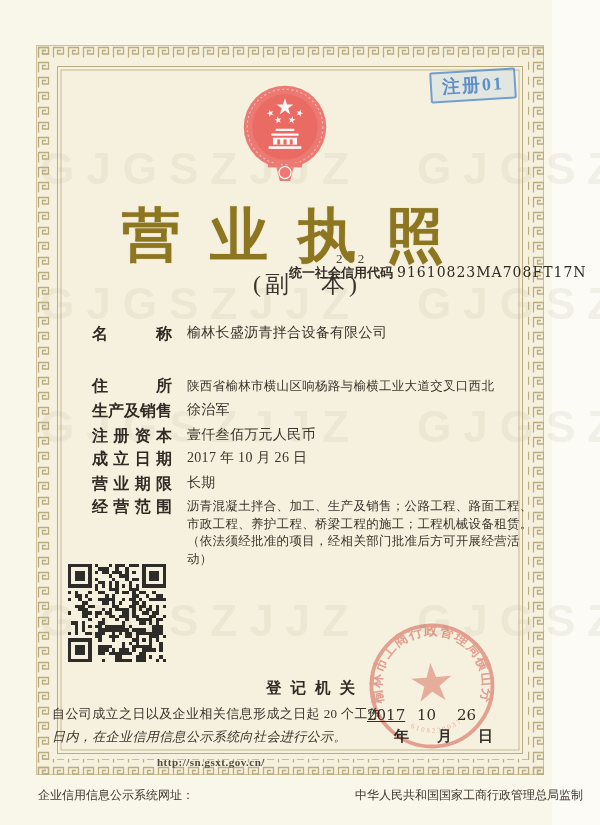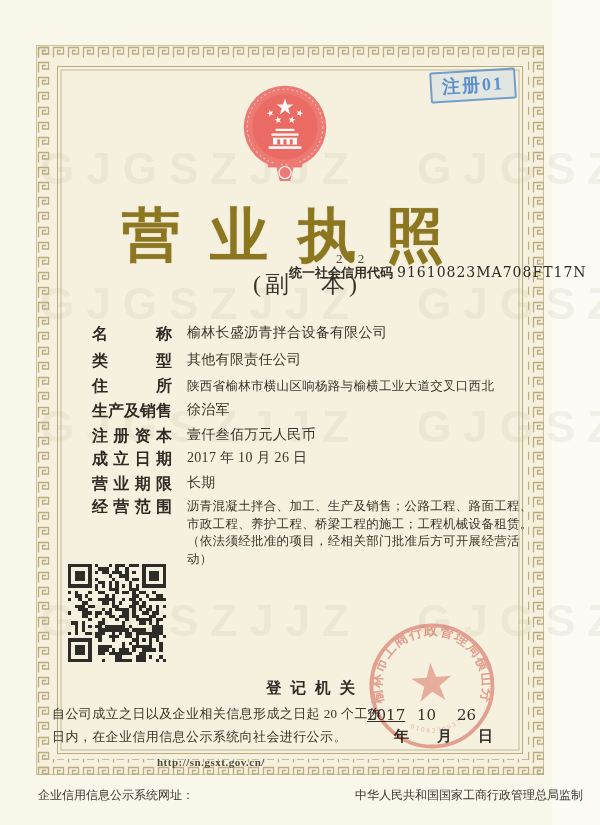--- a/index.html
+++ b/index.html
@@ -122,24 +122,20 @@
   <div class="abs page-mark">2 2</div>
   <div class="abs copy-label">(副　本)</div>
 
   <div class="abs credit-line">
     <span class="credit-label">统一社会信用代码</span><span class="credit-code">91610823MA708FT17N</span>
   </div>
 
   <div class="frow" style="top:324px;">
     <span class="flabel">名称</span>
     <span class="fvalue">榆林长盛沥青拌合设备有限公司</span>
-  </div>
-  <div class="frow" style="top:351px;">
-    <span class="flabel">类型</span>
-    <span class="fvalue">其他有限责任公司</span>
   </div>
   <div class="frow" style="top:376px;font-family:Liberation Serif, serif;">
     <span class="flabel">住所</span>
     <span class="fvalue small">陕西省榆林市横山区响杨路与榆横工业大道交叉口西北</span>
   </div>
   <div class="frow" style="top:401px;">
     <span class="flabel">生产及销售</span>
     <span class="fvalue">徐治军</span>
   </div>
   <div class="frow" style="top:426px;">
@@ -559,21 +555,21 @@
       <rect x="17" y="28" width="1" height="1" fill="#2e2c28"></rect>
       <rect x="18" y="28" width="1" height="1" fill="#2e2c28"></rect>
       <rect x="20" y="28" width="1" height="1" fill="#2e2c28"></rect>
       <rect x="21" y="28" width="1" height="1" fill="#2e2c28"></rect>
       <rect x="22" y="28" width="1" height="1" fill="#2e2c28"></rect>
       <rect x="26" y="28" width="1" height="1" fill="#2e2c28"></rect>
       <rect x="28" y="28" width="1" height="1" fill="#2e2c28"></rect>
     </svg>
 
   <div class="abs notice" style="top:705px;">自公司成立之日以及企业相关信息形成之日起 20 个工作</div>
-  <div class="abs notice" style="top:728px;">日内，在企业信用信息公示系统向社会进行公示。</div>
+  <div class="abs notice" style="top:728px;font-style:italic;">日内，在企业信用信息公示系统向社会进行公示。</div>
 
   <div class="abs reg-label">登记机关</div>
   <span class="abs date-num" style="left:367px;top:706px;text-decoration:underline;">2017</span>
   <span class="abs date-num" style="left:417px;top:706px;">10</span>
   <span class="abs date-num" style="left:457px;top:706px;">26</span>
   <span class="abs date-unit" style="left:394px;top:727px;">年</span>
   <span class="abs date-unit" style="left:437px;top:727px;">月</span>
   <span class="abs date-unit" style="left:478px;top:727px;">日</span>
 
   <svg class="abs seal-wrap" viewBox="0 0 130 130">

